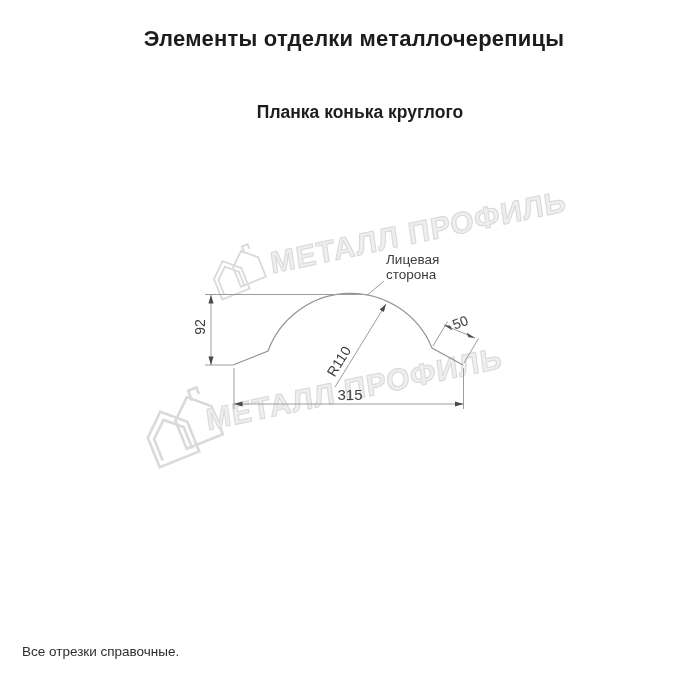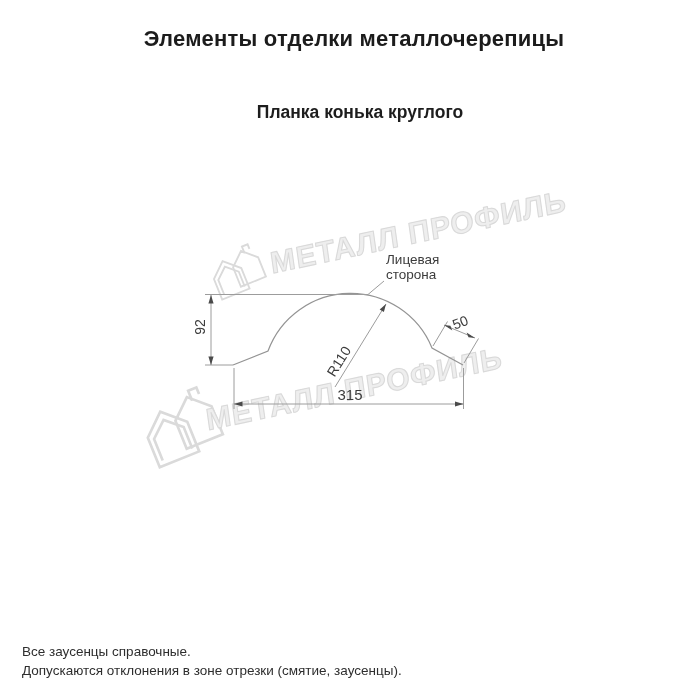--- a/index.html
+++ b/index.html
@@ -101,17 +101,16 @@
     <line class="dline" x1="335" y1="387" x2="386" y2="304"></line>
     <polygon class="arrow" points="386,304 383.9,312.1 379.7,309.5"></polygon>
     <text transform="translate(343,364) rotate(-58)" text-anchor="middle" font-size="14">R110</text>
 
     <line class="dline" x1="368" y1="294.5" x2="384" y2="281"></line>
     <text x="386" y="264" text-anchor="start" font-size="13.5">Лицевая</text>
     <text x="386" y="279" text-anchor="start" font-size="13.5">сторона</text>
   </svg>
 
   <div class="notes">
-    <div>Все заусенцы справочные.</div>
-    <div>Допускаются отклонения в зоне отрезки (смятие, заусенцы).</div>
+    <div>Все отрезки справочные.</div>
   </div>
 
 </div>
 
 </body></html>

